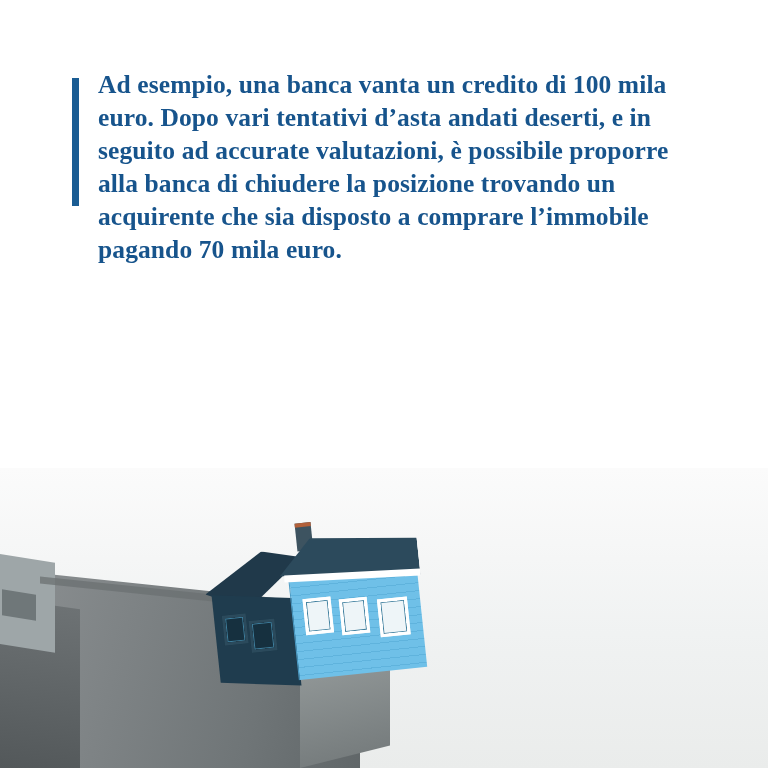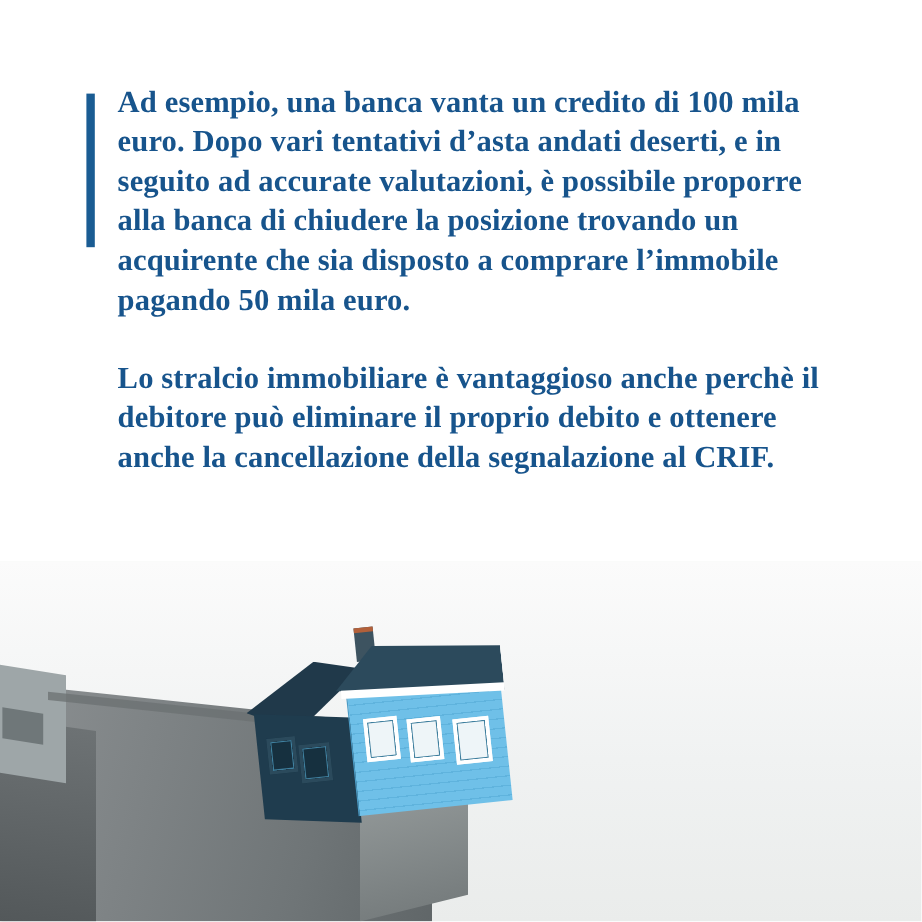--- a/index.html
+++ b/index.html
@@ -239,22 +239,21 @@
     letter-spacing: .2px;
   }
 </style>
 </head>
 <body>
 
 <div class="canvas">
 
   <div class="text-block">
     <div class="accent-bar"></div>
-    <p class="paragraph first">Ad esempio, una banca vanta un credito di 100 mila euro. Dopo vari tentativi d’asta andati deserti, e in seguito ad accurate valutazioni, è possibile proporre alla banca di chiudere la posizione trovando un acquirente che sia disposto a comprare l’immobile pagando 50 mila euro.</p>
-    <p class="paragraph second">Lo stralcio immobiliare è vantaggioso anche perchè il debitore può eliminare il proprio debito e ottenere anche la cancellazione della segnalazione al CRIF.</p>
+    <p class="paragraph first">Ad esempio, una banca vanta un credito di 100 mila euro. Dopo vari tentativi d’asta andati deserti, e in seguito ad accurate valutazioni, è possibile proporre alla banca di chiudere la posizione trovando un acquirente che sia disposto a comprare l’immobile pagando 70 mila euro.</p>
   </div>
 
   <div class="photo">
     <div class="sky"></div>
 
     <div class="concrete-top"></div>
     <div class="concrete-main"></div>
     <div class="concrete-right"></div>
     <div class="concrete-dark-edge"></div>
     <div class="bldg-left"></div>

